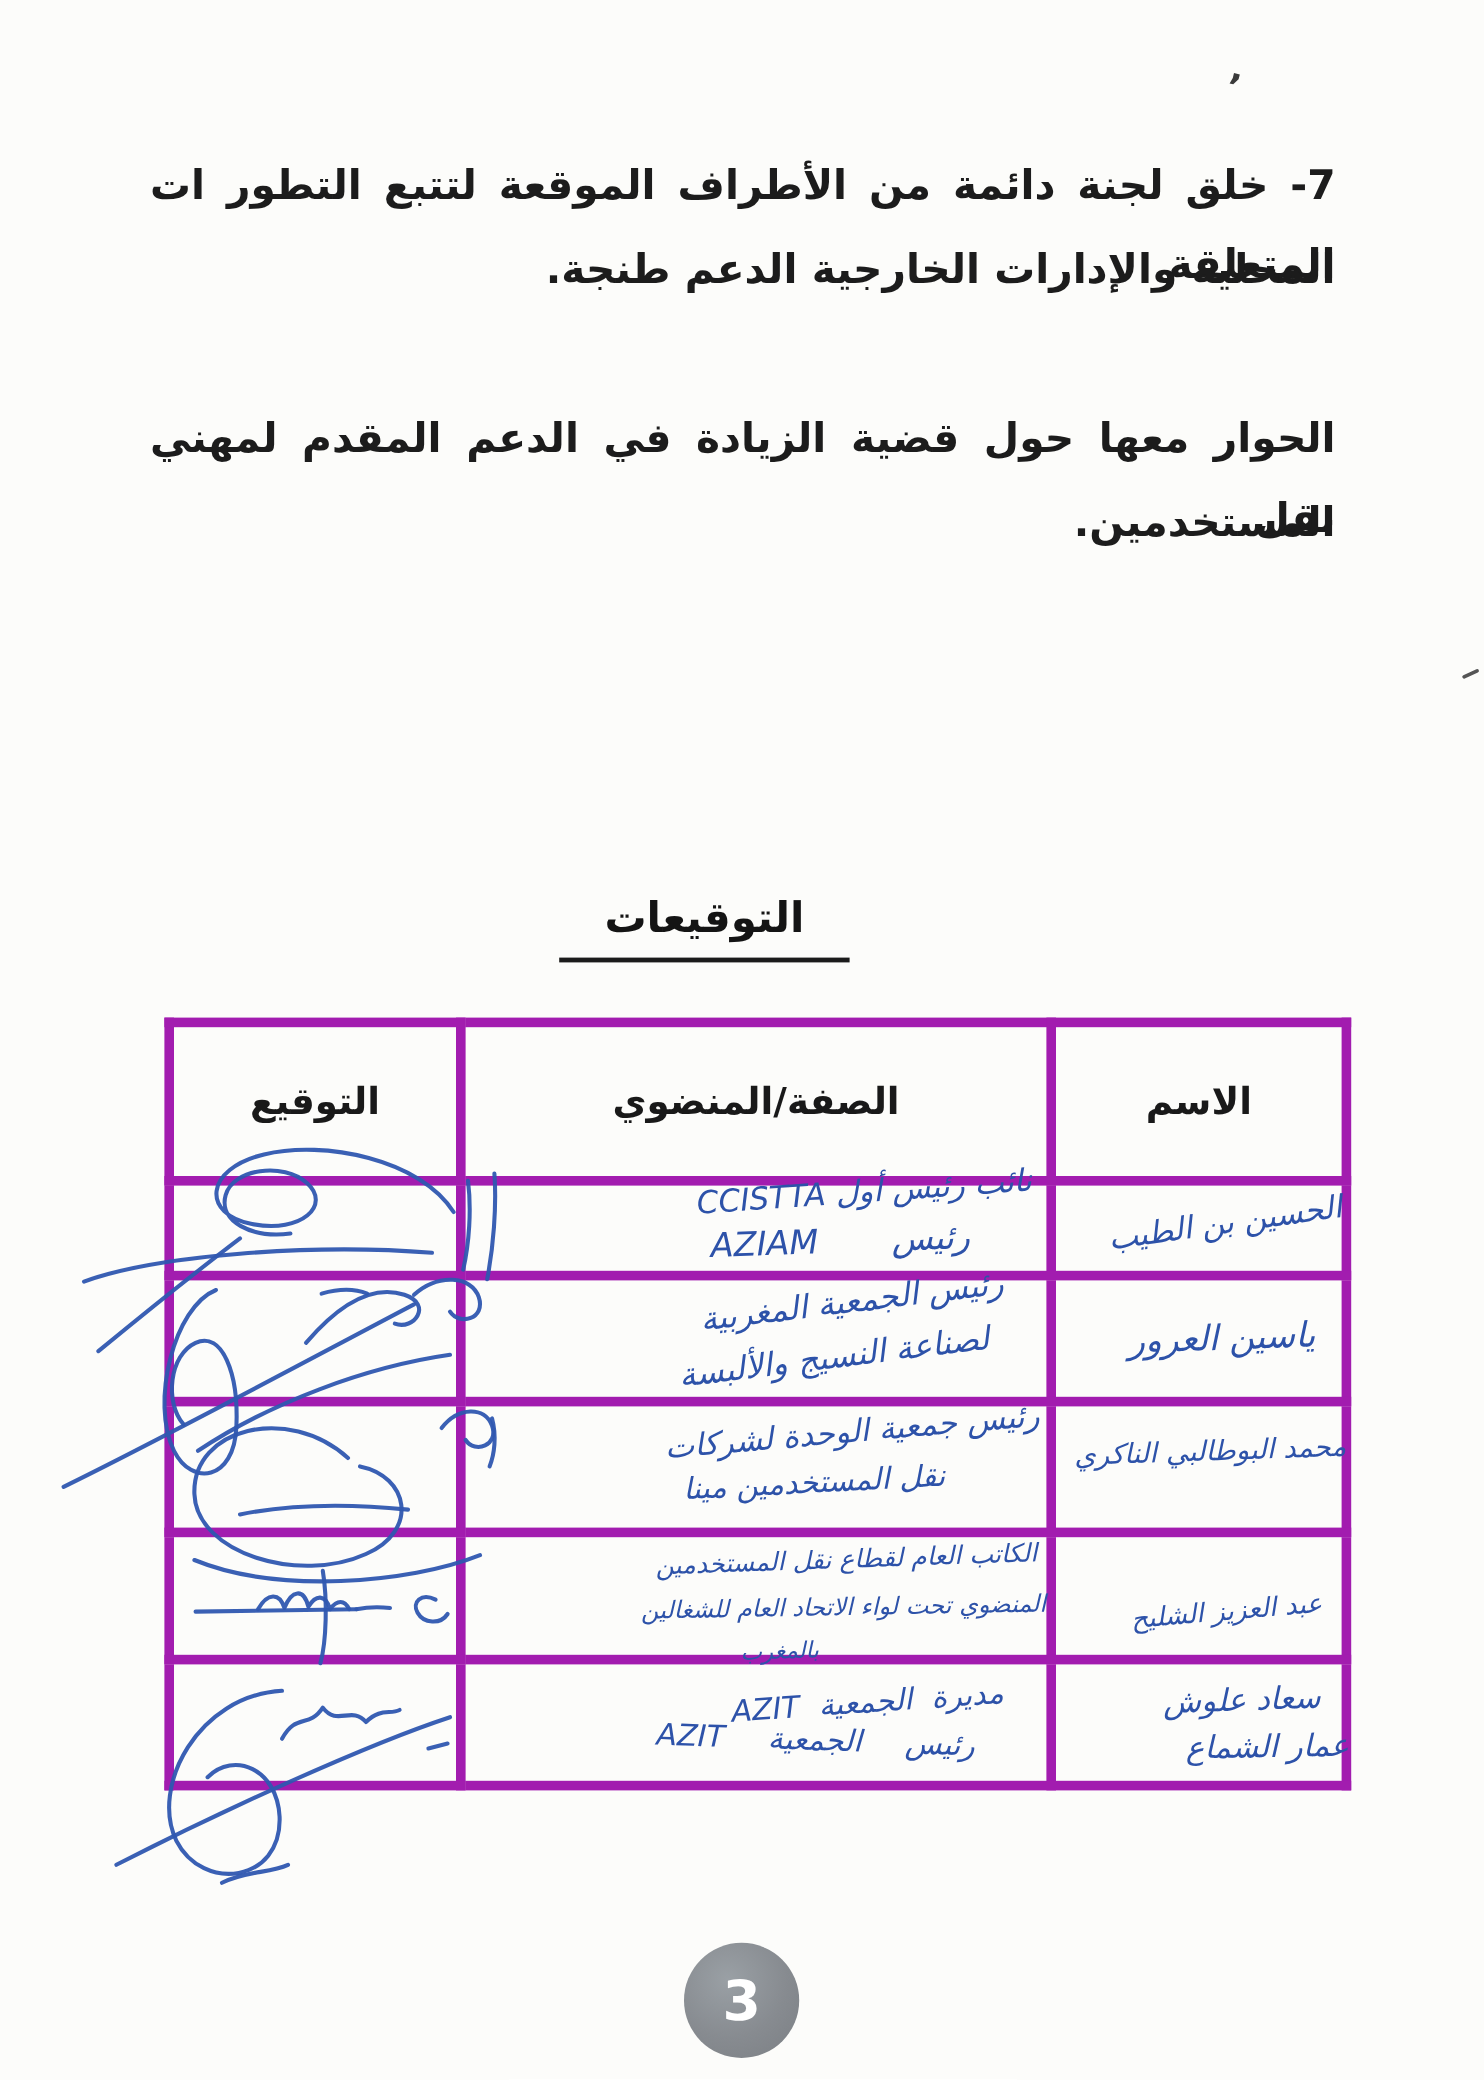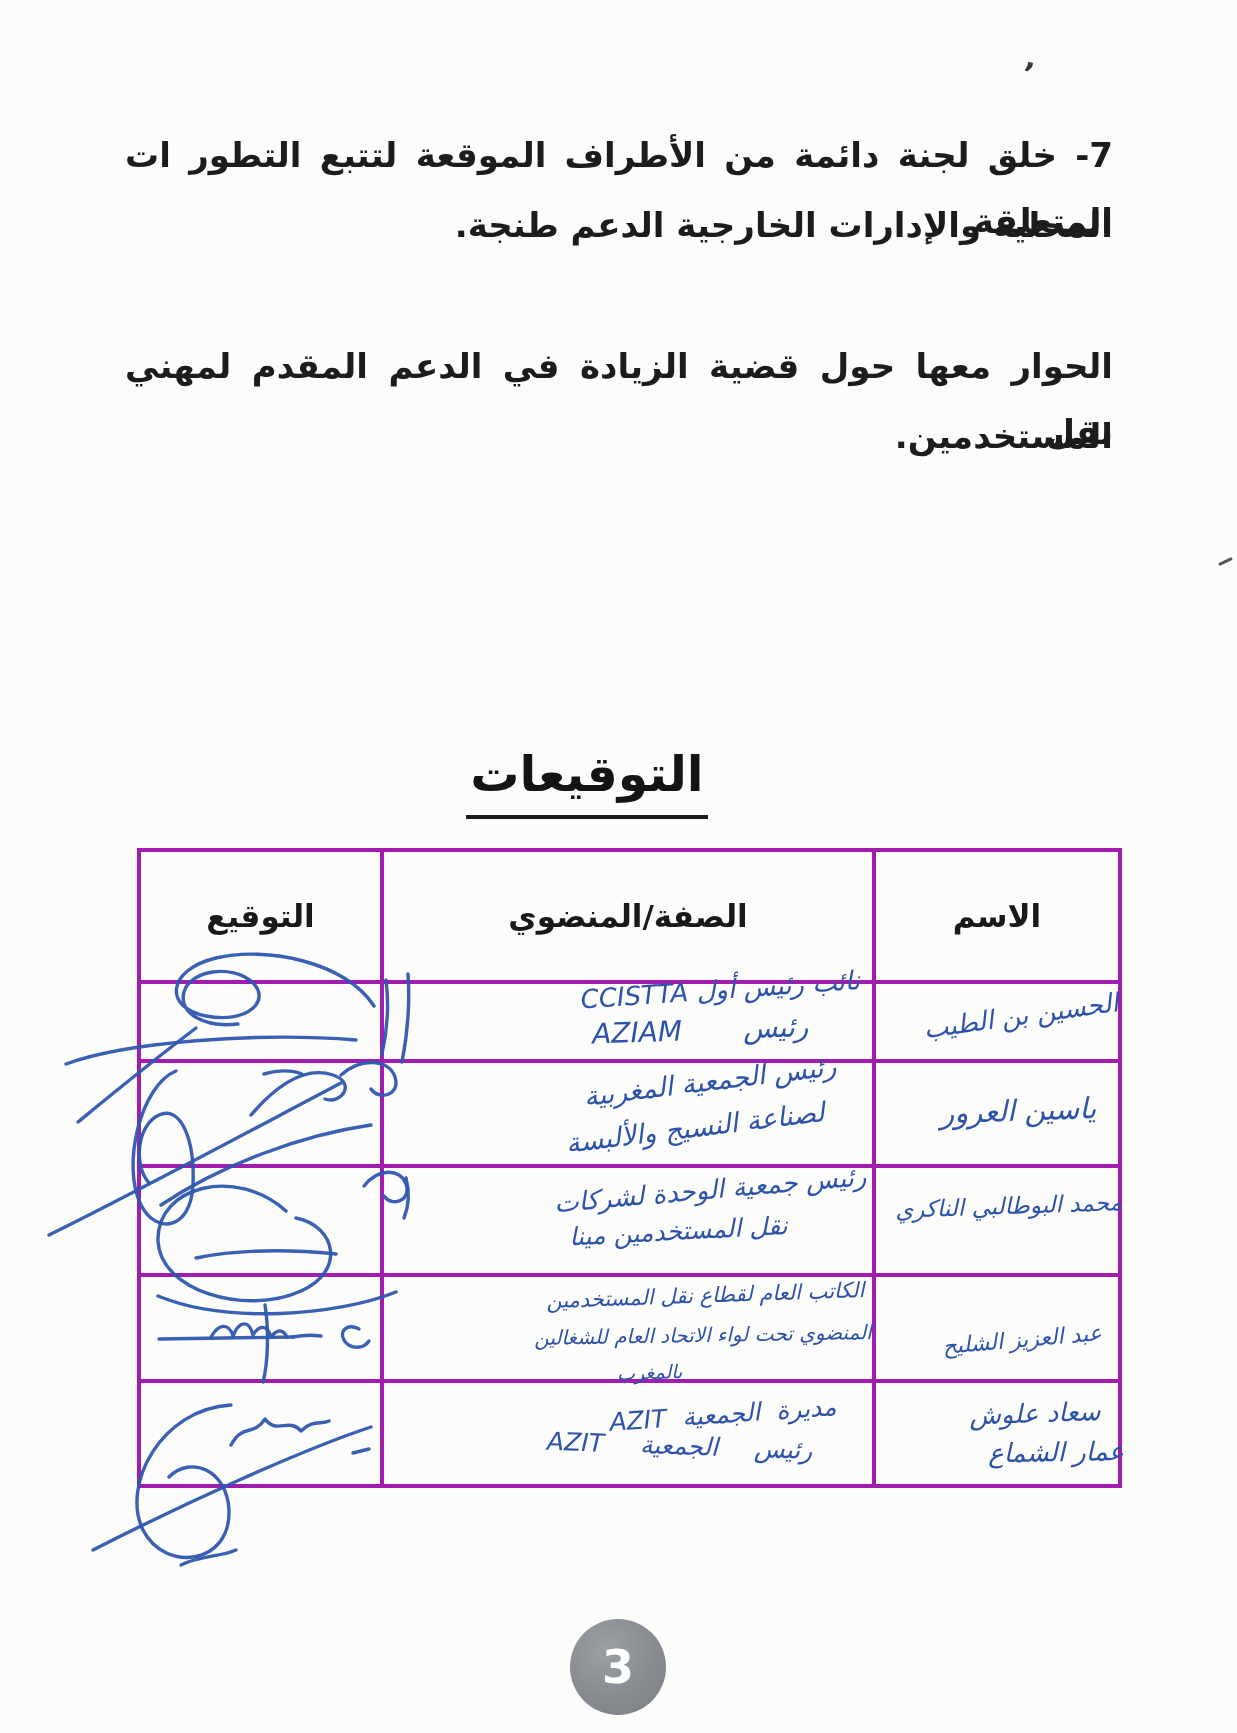--- a/index.html
+++ b/index.html
@@ -7,26 +7,26 @@
     position:relative;width:1237px;height:1733px;background:#fcfcfa;
     font-family:"DejaVu Sans",sans-serif;overflow:hidden;
   }
   
   .para{position:absolute;right:124px;width:988px;color:#1c1c1c;
         font-size:34px;font-weight:bold;direction:rtl;}
   .para .pline{height:70px;line-height:66px;text-align:justify;text-align-last:justify;}
   .para .pline.lastline{text-align-last:right;}
   
   .sec-title{position:absolute;top:746px;left:466px;width:242px;text-align:center;
-             font-size:49px;font-weight:bold;color:#141414;direction:rtl;
+             font-size:35px;font-weight:bold;color:#141414;direction:rtl;
              border-bottom:4px solid #1b1b1b;padding-bottom:12px;}
   
   .sig-table{position:absolute;top:848px;left:137px;width:985px;border-collapse:collapse;
              table-layout:fixed;direction:ltr;background:transparent;}
-  .sig-table th,.sig-table td{border:4px solid #a21caf;padding:0;position:relative;
+  .sig-table th,.sig-table td{border:8px solid #a21caf;padding:0;position:relative;
                               overflow:visible;vertical-align:middle;}
   .sig-table th{font-size:31px;font-weight:bold;color:#191919;text-align:center;direction:rtl;}
   
   .hw{position:absolute;color:#2d52a9;white-space:nowrap;font-style:italic;
       direction:rtl;transform-origin:right center;line-height:1.1;}
   .sigsvg{position:absolute;overflow:visible;pointer-events:none;}
   .sigsvg path{fill:none;stroke:#2f57b0;stroke-width:3.4;stroke-linecap:round;stroke-linejoin:round;opacity:.95;}
   
   .page-badge{position:absolute;left:570px;top:1619px;width:96px;height:96px;border-radius:50%;
               background:radial-gradient(circle at 38% 32%, #9aa0a5 0%, #878b90 55%, #7b7f84 100%);

